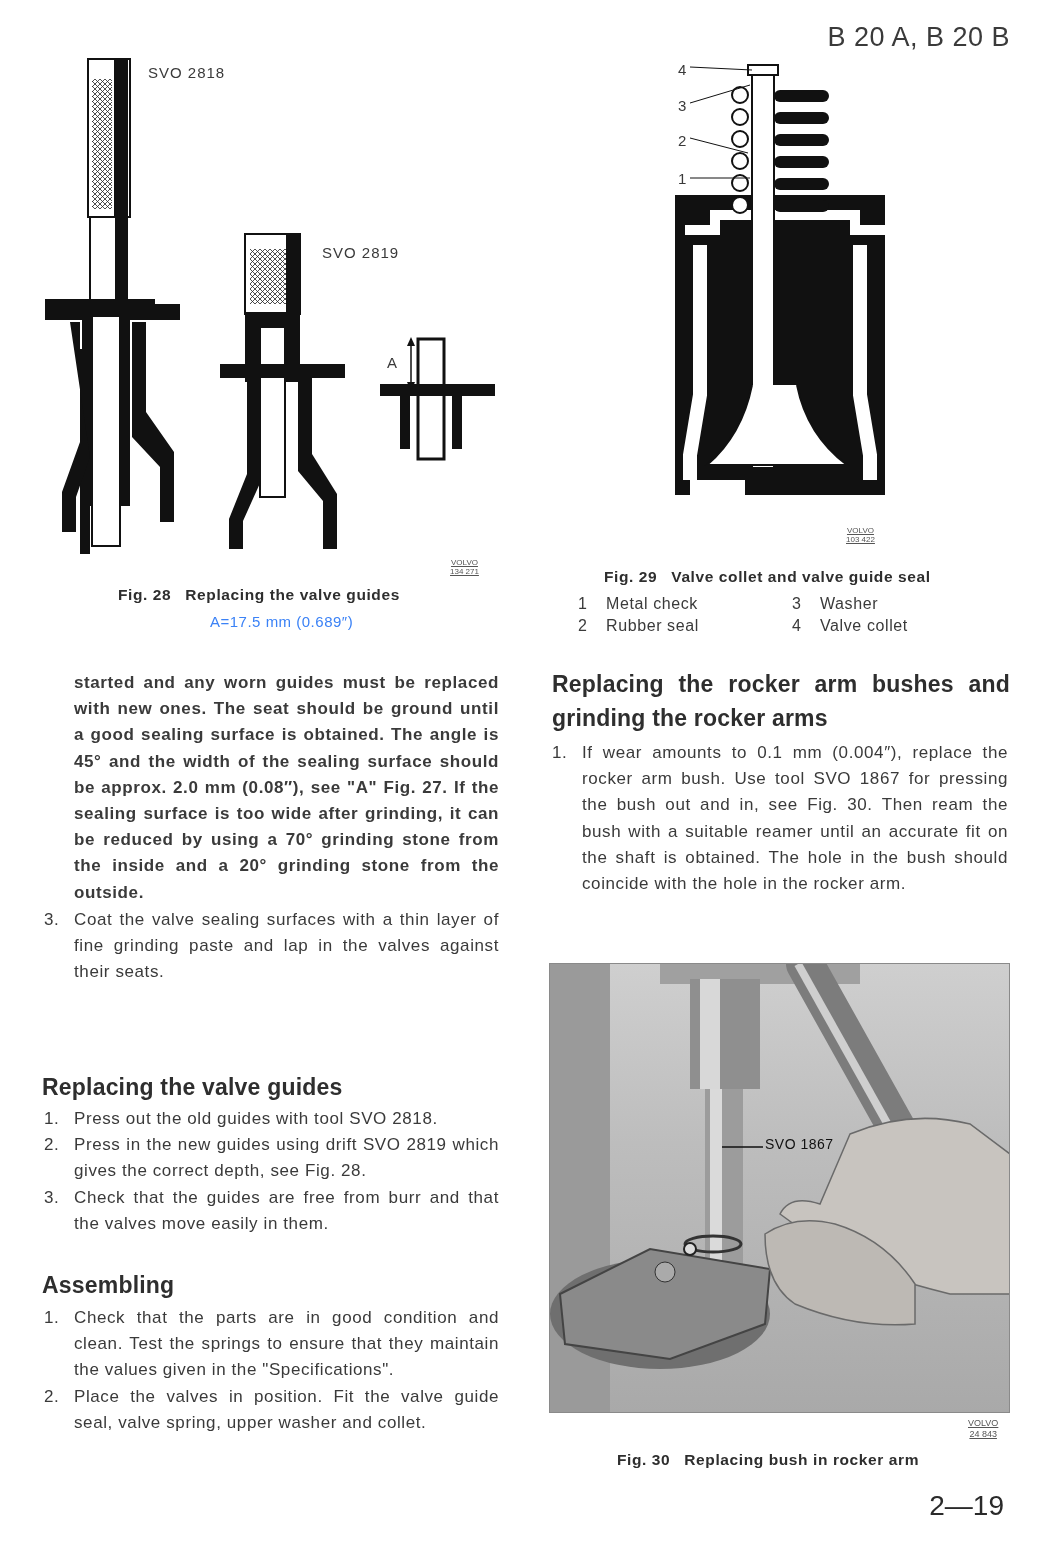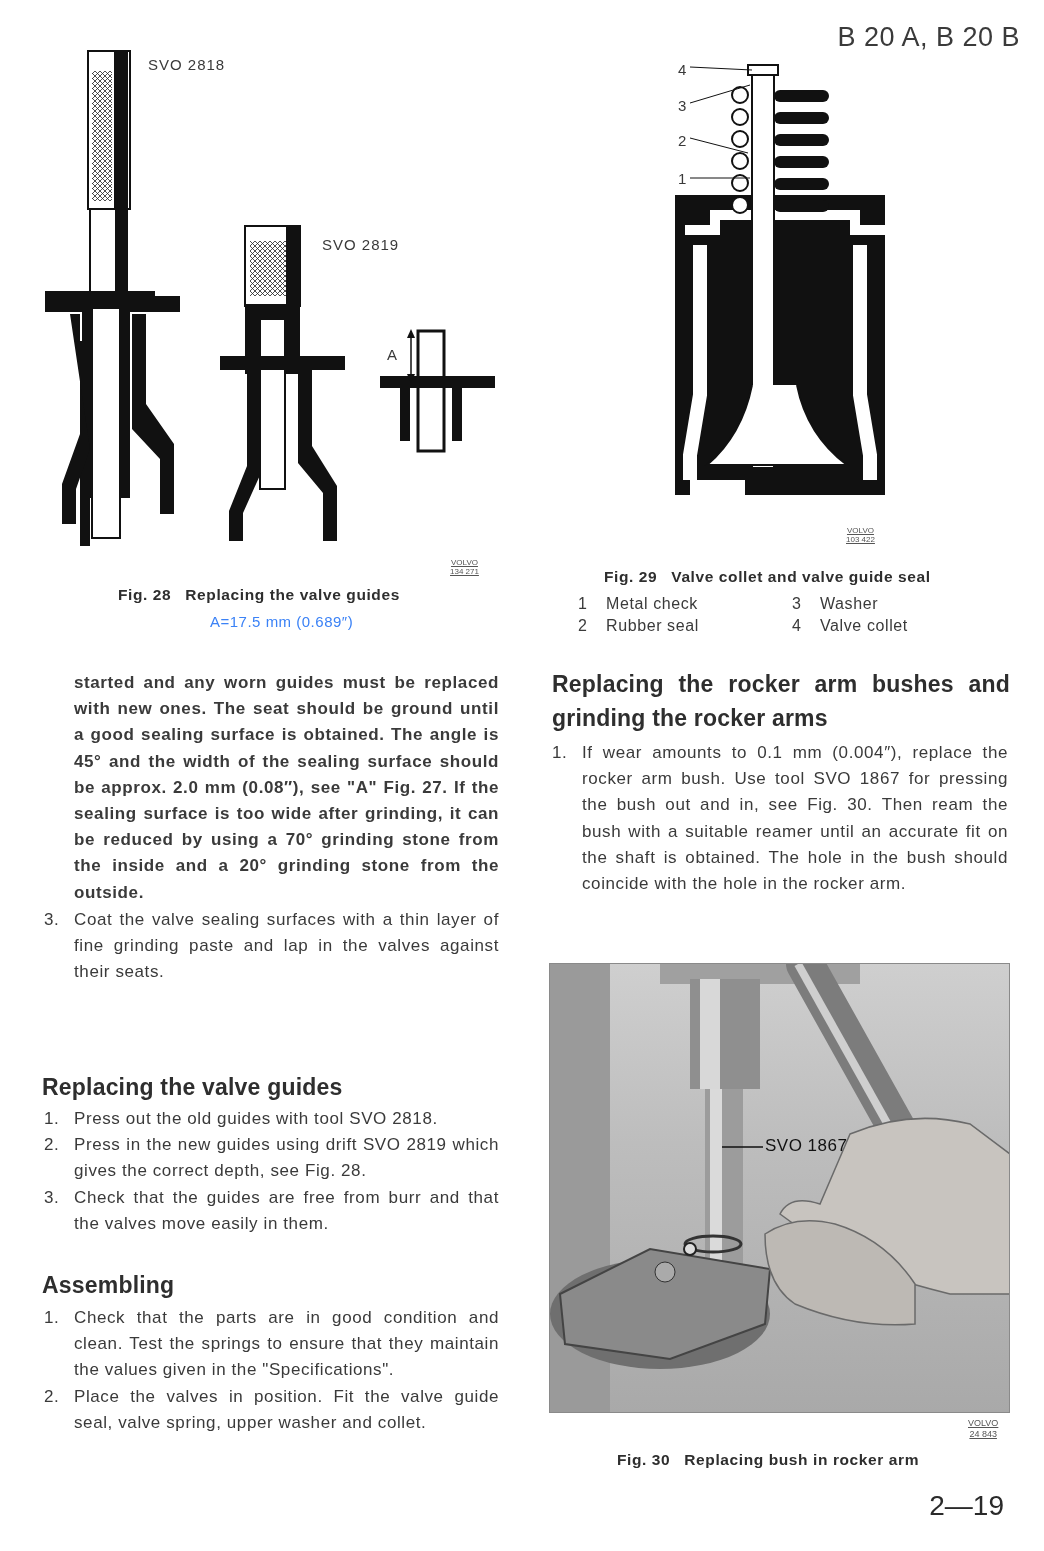--- a/index.html
+++ b/index.html
@@ -2,21 +2,21 @@
 <html><head>
 <meta charset="utf-8">
 <style>
   html, body { margin: 0; padding: 0; }
   body {
     width: 1044px; height: 1551px; position: relative; overflow: hidden;
     background: #ffffff; color: #3a3a3a;
     font-family: "Liberation Sans", "DejaVu Sans", sans-serif;
   }
   .abs { position: absolute; }
-  .page-header { right: 24px; top: 22px; font-size: 27px; color: #3a3a3a; letter-spacing: 0.5px; }
+  .page-header { right: 34px; top: 22px; font-size: 27px; color: #3a3a3a; letter-spacing: 0.5px; }
   .page-number { right: 40px; top: 1490px; font-size: 28px; color: #2a2a2a; }
 
   .fig-label { font-size: 15px; color: #3a3a3a; letter-spacing: 1px; }
   .volvo-mark { font-size: 8px; line-height: 9px; color: #555; text-align: center; text-decoration: underline; }
 
   .caption { font-weight: bold; font-size: 15.5px; color: #2e2e2e; letter-spacing: 0.6px; }
   .caption .num { margin-right: 14px; }
   .subcaption { font-size: 15px; color: #3b82f6; letter-spacing: 0.5px; margin-left: 16px; }
 
   .legend { font-size: 16px; color: #3a3a3a; letter-spacing: 0.6px; line-height: 22px; }
@@ -24,28 +24,28 @@
   .legend .n { width: 28px; }
   .legend .t { width: 186px; }
 
   .para { font-size: 17px; line-height: 26.2px; color: #3a3a3a; letter-spacing: 0.6px; text-align: justify; font-weight: bold; }
   .section-title { font-weight: bold; font-size: 23px; color: #2e2e2e; letter-spacing: 0.2px; line-height: 34px; }
   .list-item { display: flex; font-size: 17px; line-height: 26.2px; color: #3a3a3a; letter-spacing: 0.6px; }
   .list-item .marker { width: 30px; flex: none; }
   .list-item .body { flex: 1; text-align: justify; }
 
   .photo { left: 549px; top: 963px; width: 459px; height: 448px; background: linear-gradient(180deg,#cfcfcf,#bdbdbd 40%,#a9a9a9); border: 1px solid #8a8a8a; overflow: hidden; }
-  .svo-photo-label { font-size: 17px; color: #111; letter-spacing: 0.5px; }
+  .svo-photo-label { font-size: 14px; color: #111; letter-spacing: 0.5px; }
 </style>
 </head>
 <body>
 
 <div class="abs page-header">B 20 A, B 20 B</div>
 
-<div class="abs" style="left:40px;top:46px;width:470px;height:500px;text-align:right;">
+<div class="abs" style="left:40px;top:54px;width:470px;height:500px;text-align:right;">
   <svg width="470" height="500" viewBox="0 0 470 500">
 
     <rect x="48" y="5" width="42" height="158" fill="#fff" stroke="#111" stroke-width="2"></rect>
     <rect x="74" y="5" width="14" height="285" fill="#111"></rect>
     <rect x="52" y="25" width="20" height="130" fill="url(#knurl)"></rect>
     <rect x="50" y="163" width="26" height="127" fill="#fff" stroke="#111" stroke-width="2"></rect>
     <path d="M5 250 h60 v10 h-10 v40 h-10 v220 M115 250 h-40 v10 h5" fill="none" stroke="#111" stroke-width="10"></path>
     <rect x="42" y="262" width="10" height="190" fill="#111"></rect>
     <rect x="80" y="262" width="10" height="190" fill="#111"></rect>
     <path d="M30 268 h10 v120 l-18 50 v40 h14 v-35 l14 -40" fill="#111"></path>

